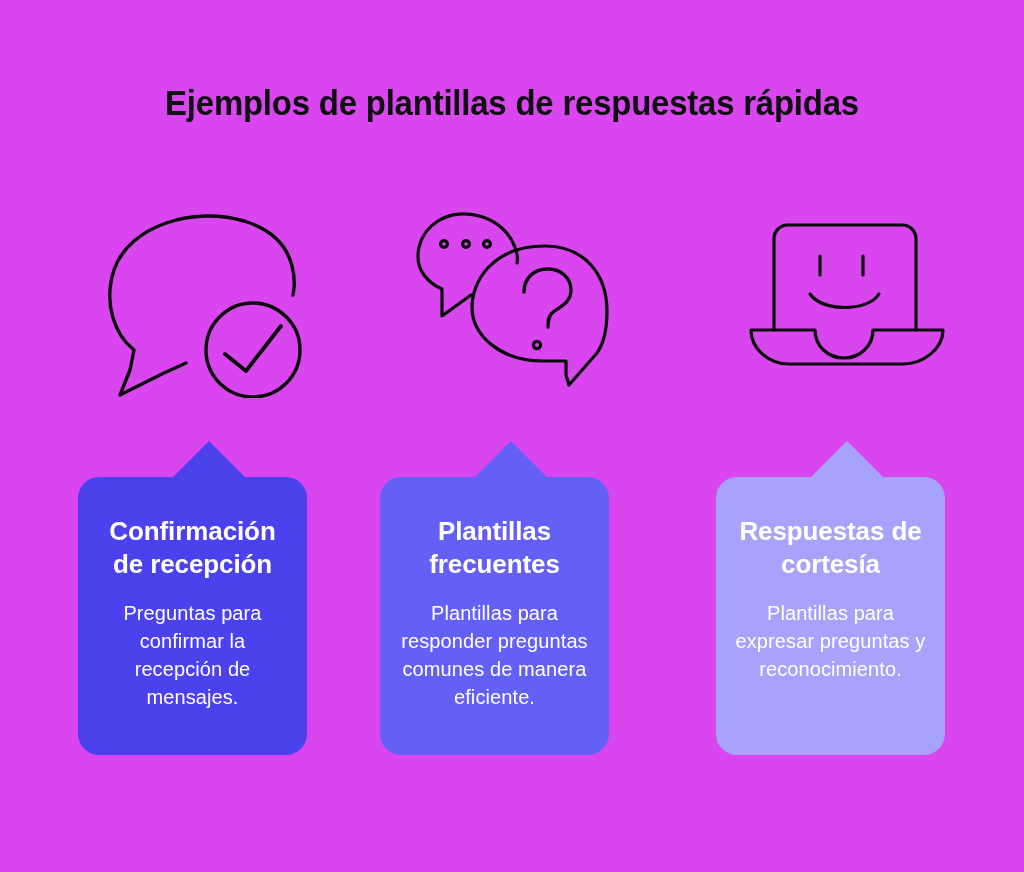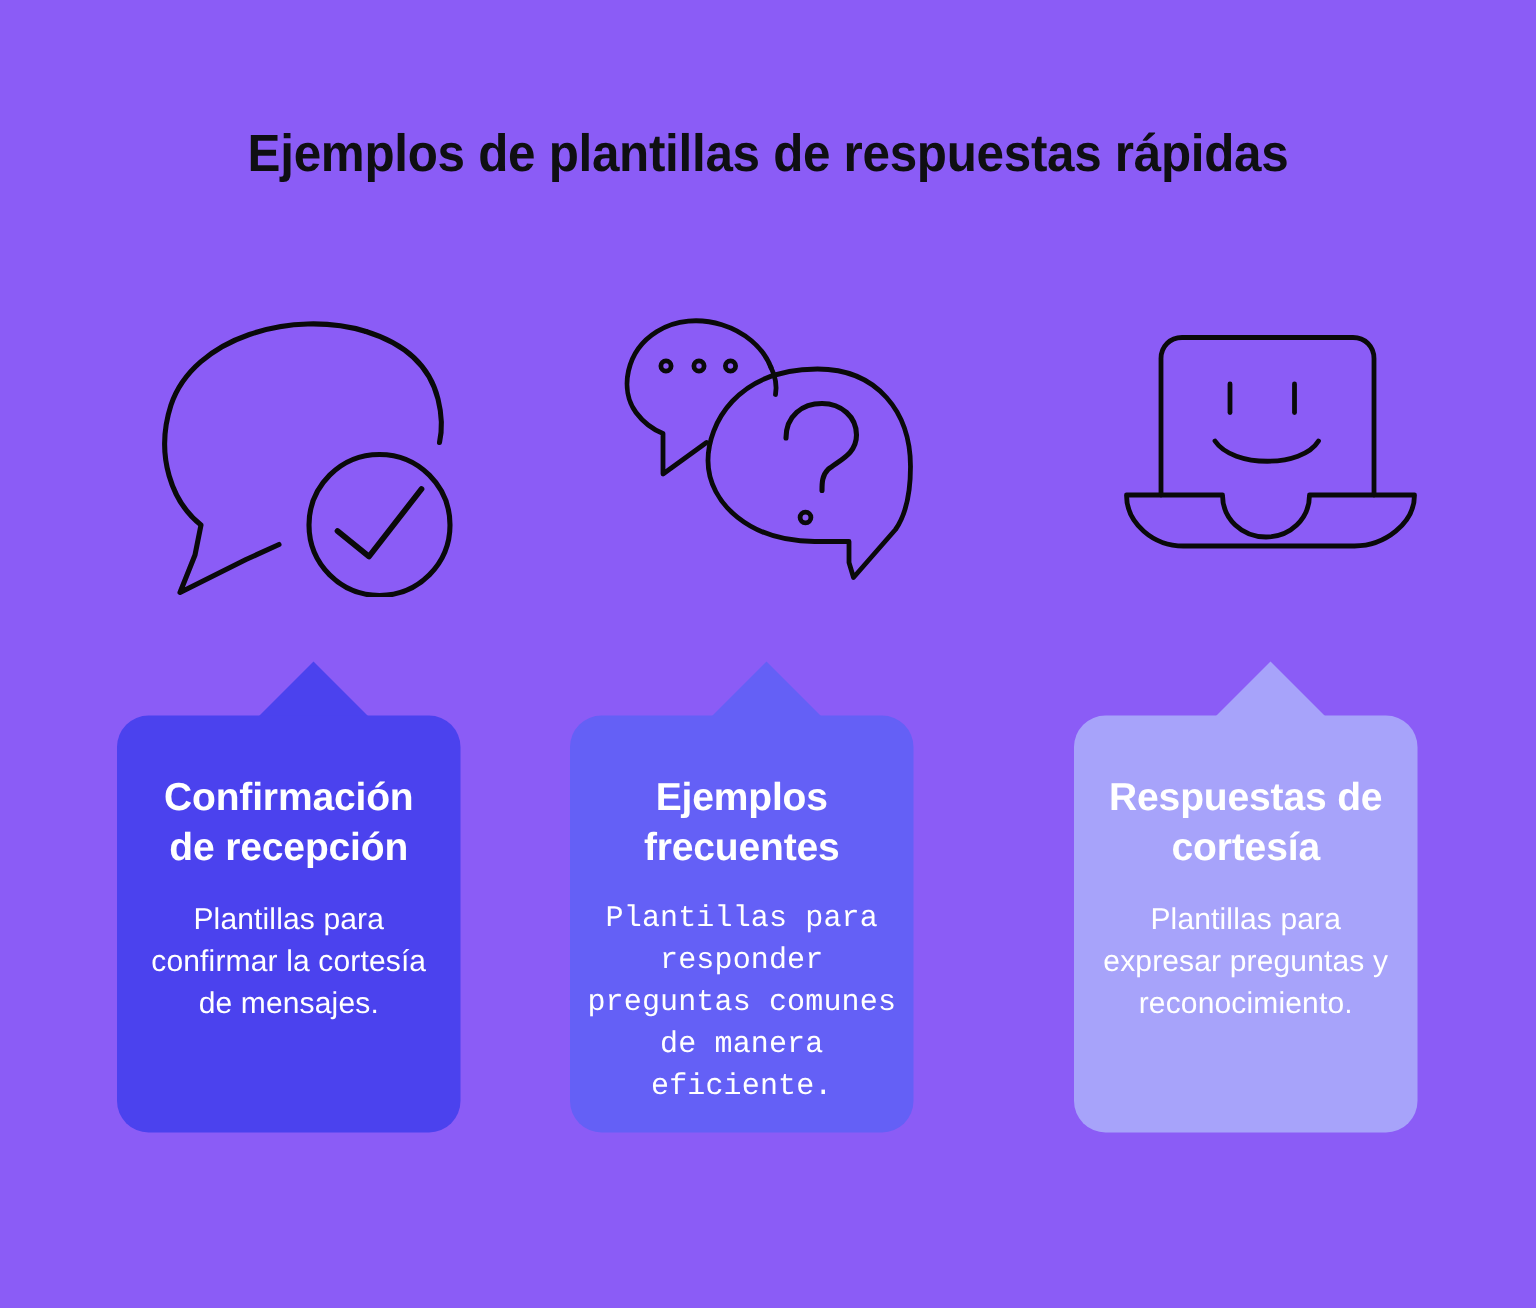--- a/index.html
+++ b/index.html
@@ -91,21 +91,21 @@
     font-weight:normal;
     color:#ffffff;
     line-height:28px;
     letter-spacing:0.1px;
   }
   .card-body.variant-wide { padding-left:10px; padding-right:10px; }
 </style>
 </head>
 <body style="background: rgb(255, 255, 255);">
 
-<div id="canvas" style="background: #8b5cf6;">
+<div id="canvas" style="background: #d946ef;">
 
   <div id="title" style="color: rgb(15, 15, 18);">Ejemplos de plantillas de respuestas rápidas</div>
 
   <div class="column" id="col-0">
 
     <div class="icon-wrap">
       <svg width="215" height="200" viewBox="0 0 215 200" fill="none" stroke="#0a0a0a" stroke-width="3.4" stroke-linecap="round" stroke-linejoin="round">
 
         <path d="M143 23 C94 8 28 27 13 72 C2 106 14 137 33 152 L29 172 L19 197 L63 175 L85 165"></path>
         <path d="M143 23 C172 32 186 48 191 68 C194 80 194 88 192 97"></path>
@@ -117,21 +117,21 @@
     </div>
 
     <div class="card">
       <div class="card-notch">
         <svg viewBox="0 0 80 40" preserveAspectRatio="none">
           <polygon points="40,1 79,40 1,40" fill="#4b42ee"></polygon>
         </svg>
       </div>
       <div class="card-body" style="background: rgb(75, 66, 238);">
         <div class="card-heading" style="color: rgb(255, 255, 255);">Confirmación de recepción</div>
-        <div class="card-desc" style="color: rgb(255, 255, 255);">Plantillas para confirmar la cortesía de mensajes.</div>
+        <div class="card-desc" style="color: rgb(255, 255, 255);">Preguntas para confirmar la recepción de mensajes.</div>
       </div>
     </div>
   </div>
 
   <div class="column" id="col-1">
 
     <div class="icon-wrap">
       <svg width="200" height="190" viewBox="0 0 200 190" fill="none" stroke="#0a0a0a" stroke-width="3.2" stroke-linecap="round" stroke-linejoin="round">
 
         <path d="M103 42 C92 14 52 2 27 18 C6 31 2 57 13 72 C19 80 26 84 31 86 L31 100 L31 113 L60 92"></path>
@@ -149,22 +149,22 @@
       </svg>
     </div>
 
     <div class="card">
       <div class="card-notch">
         <svg viewBox="0 0 80 40" preserveAspectRatio="none">
           <polygon points="40,1 79,40 1,40" fill="#6460f6"></polygon>
         </svg>
       </div>
       <div class="card-body variant-wide" style="background: rgb(100, 96, 246);">
-        <div class="card-heading" style="color: rgb(255, 255, 255);">Ejemplos frecuentes</div>
-        <div class="card-desc" style="color: rgb(255, 255, 255); font-family: Liberation Mono, monospace;">Plantillas para responder preguntas comunes de manera eficiente.</div>
+        <div class="card-heading" style="color: rgb(255, 255, 255);">Plantillas frecuentes</div>
+        <div class="card-desc" style="color: rgb(255, 255, 255);">Plantillas para responder preguntas comunes de manera eficiente.</div>
       </div>
     </div>
   </div>
 
   <div class="column" id="col-2">
 
     <div class="icon-wrap">
       <svg width="200" height="170" viewBox="0 0 200 170" fill="none" stroke="#0a0a0a" stroke-width="3.2" stroke-linecap="round" stroke-linejoin="round">
 
         <path d="M27 117 L27 26 C27 18 33 12 41 12 L155 12 C163 12 169 18 169 26 L169 117"></path>

